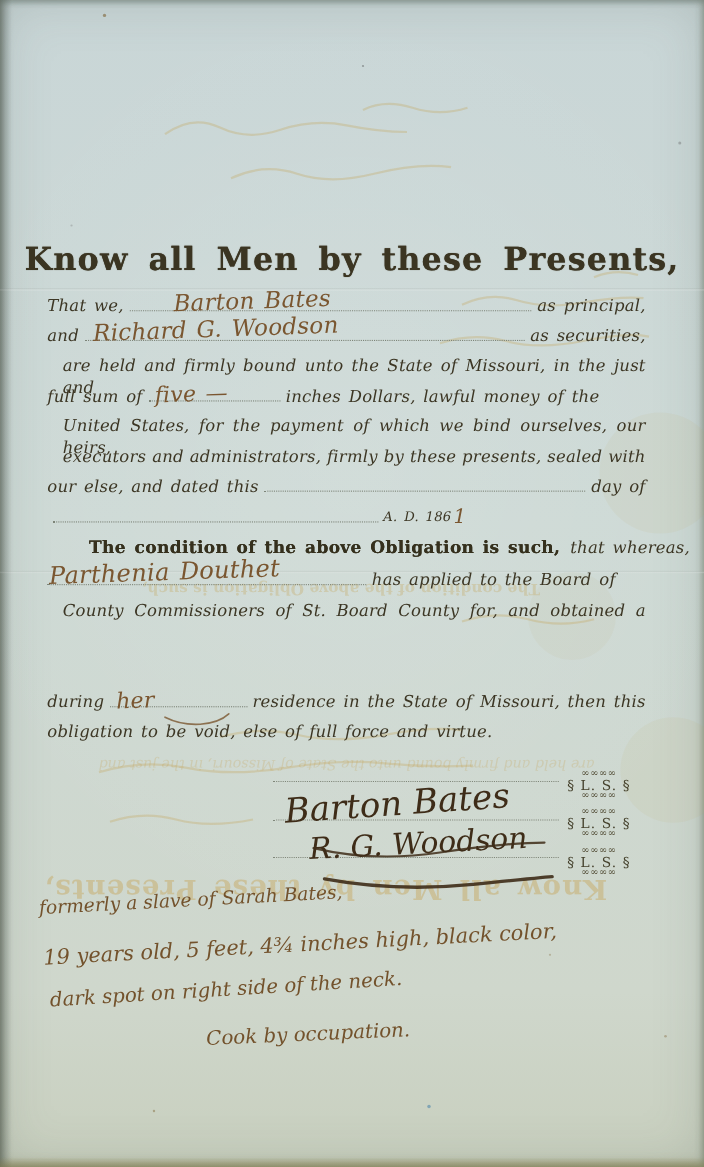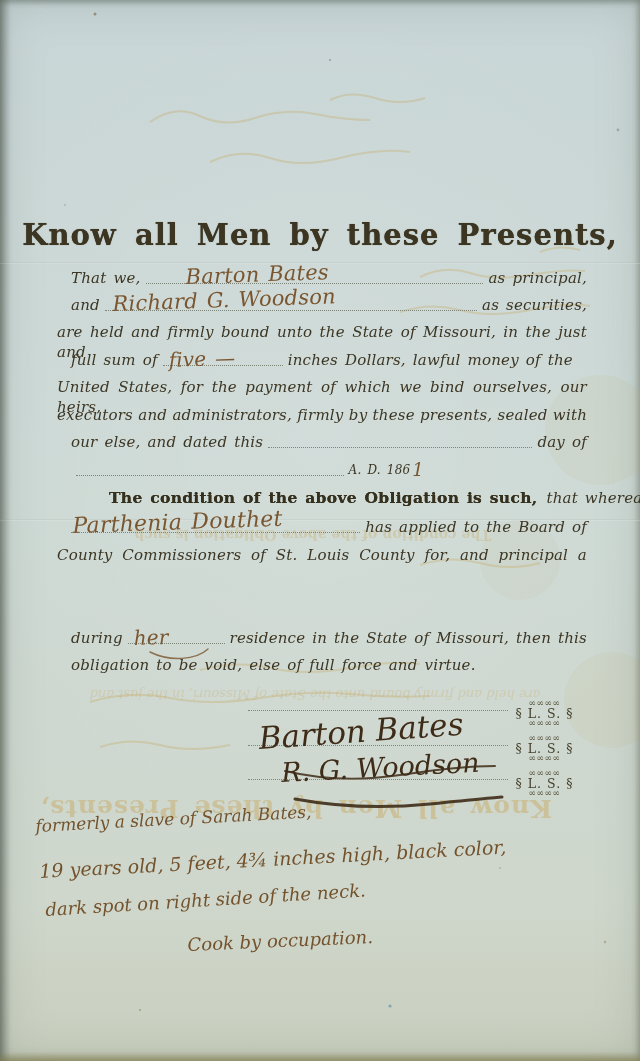--- a/index.html
+++ b/index.html
@@ -31,21 +31,21 @@
     color:rgba(197,162,84,.42); letter-spacing:1px; word-spacing:5px;}
   .bleed.b-cond{left:100px; right:120px; top:527px; font-size:14px; font-weight:bold;
     color:rgba(197,162,84,.30);}
   .bleed.b-body{left:70px; right:80px; top:687px; font-size:13px; font-style:italic;
     color:rgba(197,162,84,.26);}
 
   
   .title{position:absolute; left:0; right:0; top:218px; margin:0; text-align:center;
     font-size:29px; font-weight:bold; color:#3b3522; letter-spacing:1px; word-spacing:7px;
     text-shadow:0 0 .7px #3b3522; z-index:3;}
-  .pline{position:absolute; left:71px; right:53px; display:flex; align-items:flex-end;
+  .pline{position:absolute; left:43px; right:53px; display:flex; align-items:center;
     font-style:italic; font-size:15px; line-height:20px; color:#3c3624;
     letter-spacing:.2px; word-spacing:2px; white-space:nowrap; z-index:3;}
   .just{position:absolute; left:57px; right:53px; font-style:italic; font-size:15px;
     line-height:20px; color:#3c3624; letter-spacing:.2px;
     text-align:justify; text-align-last:justify; z-index:3;}
   .fill{flex:1 1 auto; border-bottom:1px dotted #7d8478; margin:0 5px 4px 5px;
     position:relative; height:12px; min-width:30px;}
   .spacer{flex:0 0 163px;}
   .hand{position:absolute; bottom:-5px; font-style:italic; color:#7a5630;
     white-space:nowrap; transform:rotate(-2deg); transform-origin:left bottom;
@@ -173,21 +173,21 @@
 
   </div>
 
   <div class="pline" style="top:517px">
     <span class="fill" style="max-width:290px; margin-left:0">
       <span class="hand" style="left:2px; font-size:22px">Parthenia Douthet</span>
     </span>
     <span>has applied to the Board of</span>
   </div>
 
-  <div class="just" style="top:545px">County Commissioners of St. Louis County for, and principal a</div>
+  <div class="just" style="top:545px">County Commissioners of St. Board County for, and obtained a</div>
 
   <div class="pline" style="top:628px">
     <span>during</span>
     <span class="fill" style="max-width:140px">
       <span class="hand" style="left:6px; font-size:20px">her</span>
     </span>
     <span>residence in the State of Missouri, then this</span>
   </div>
 
   <div class="pline" style="top:655px">

